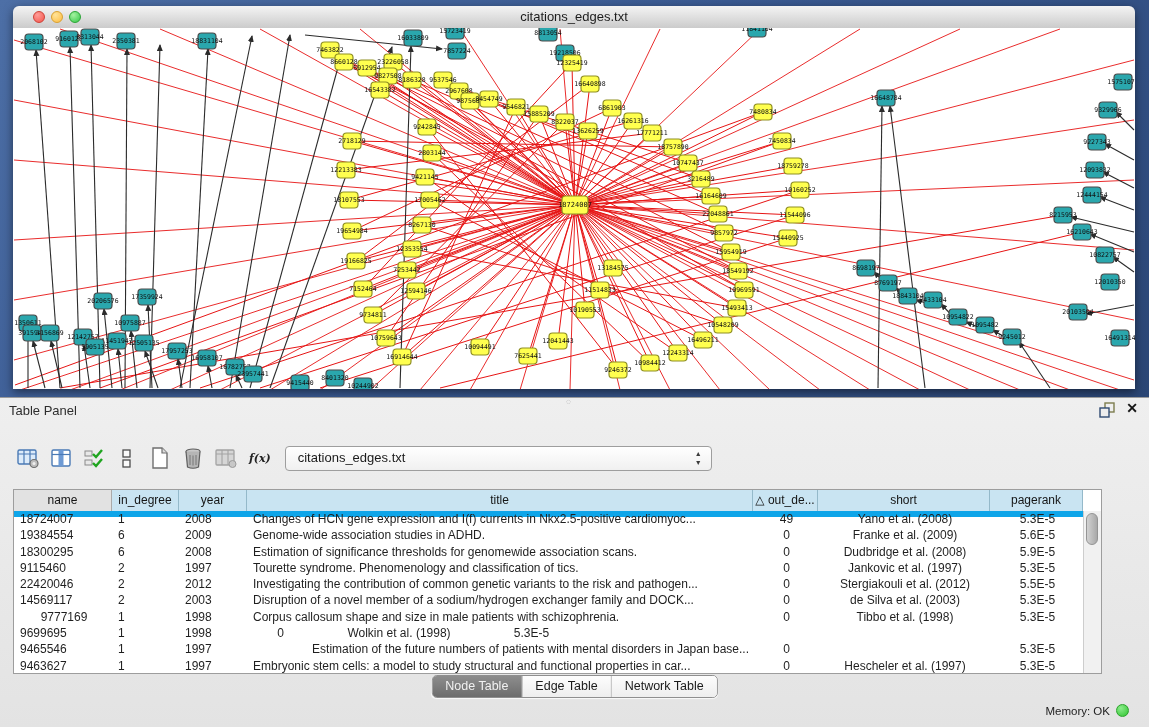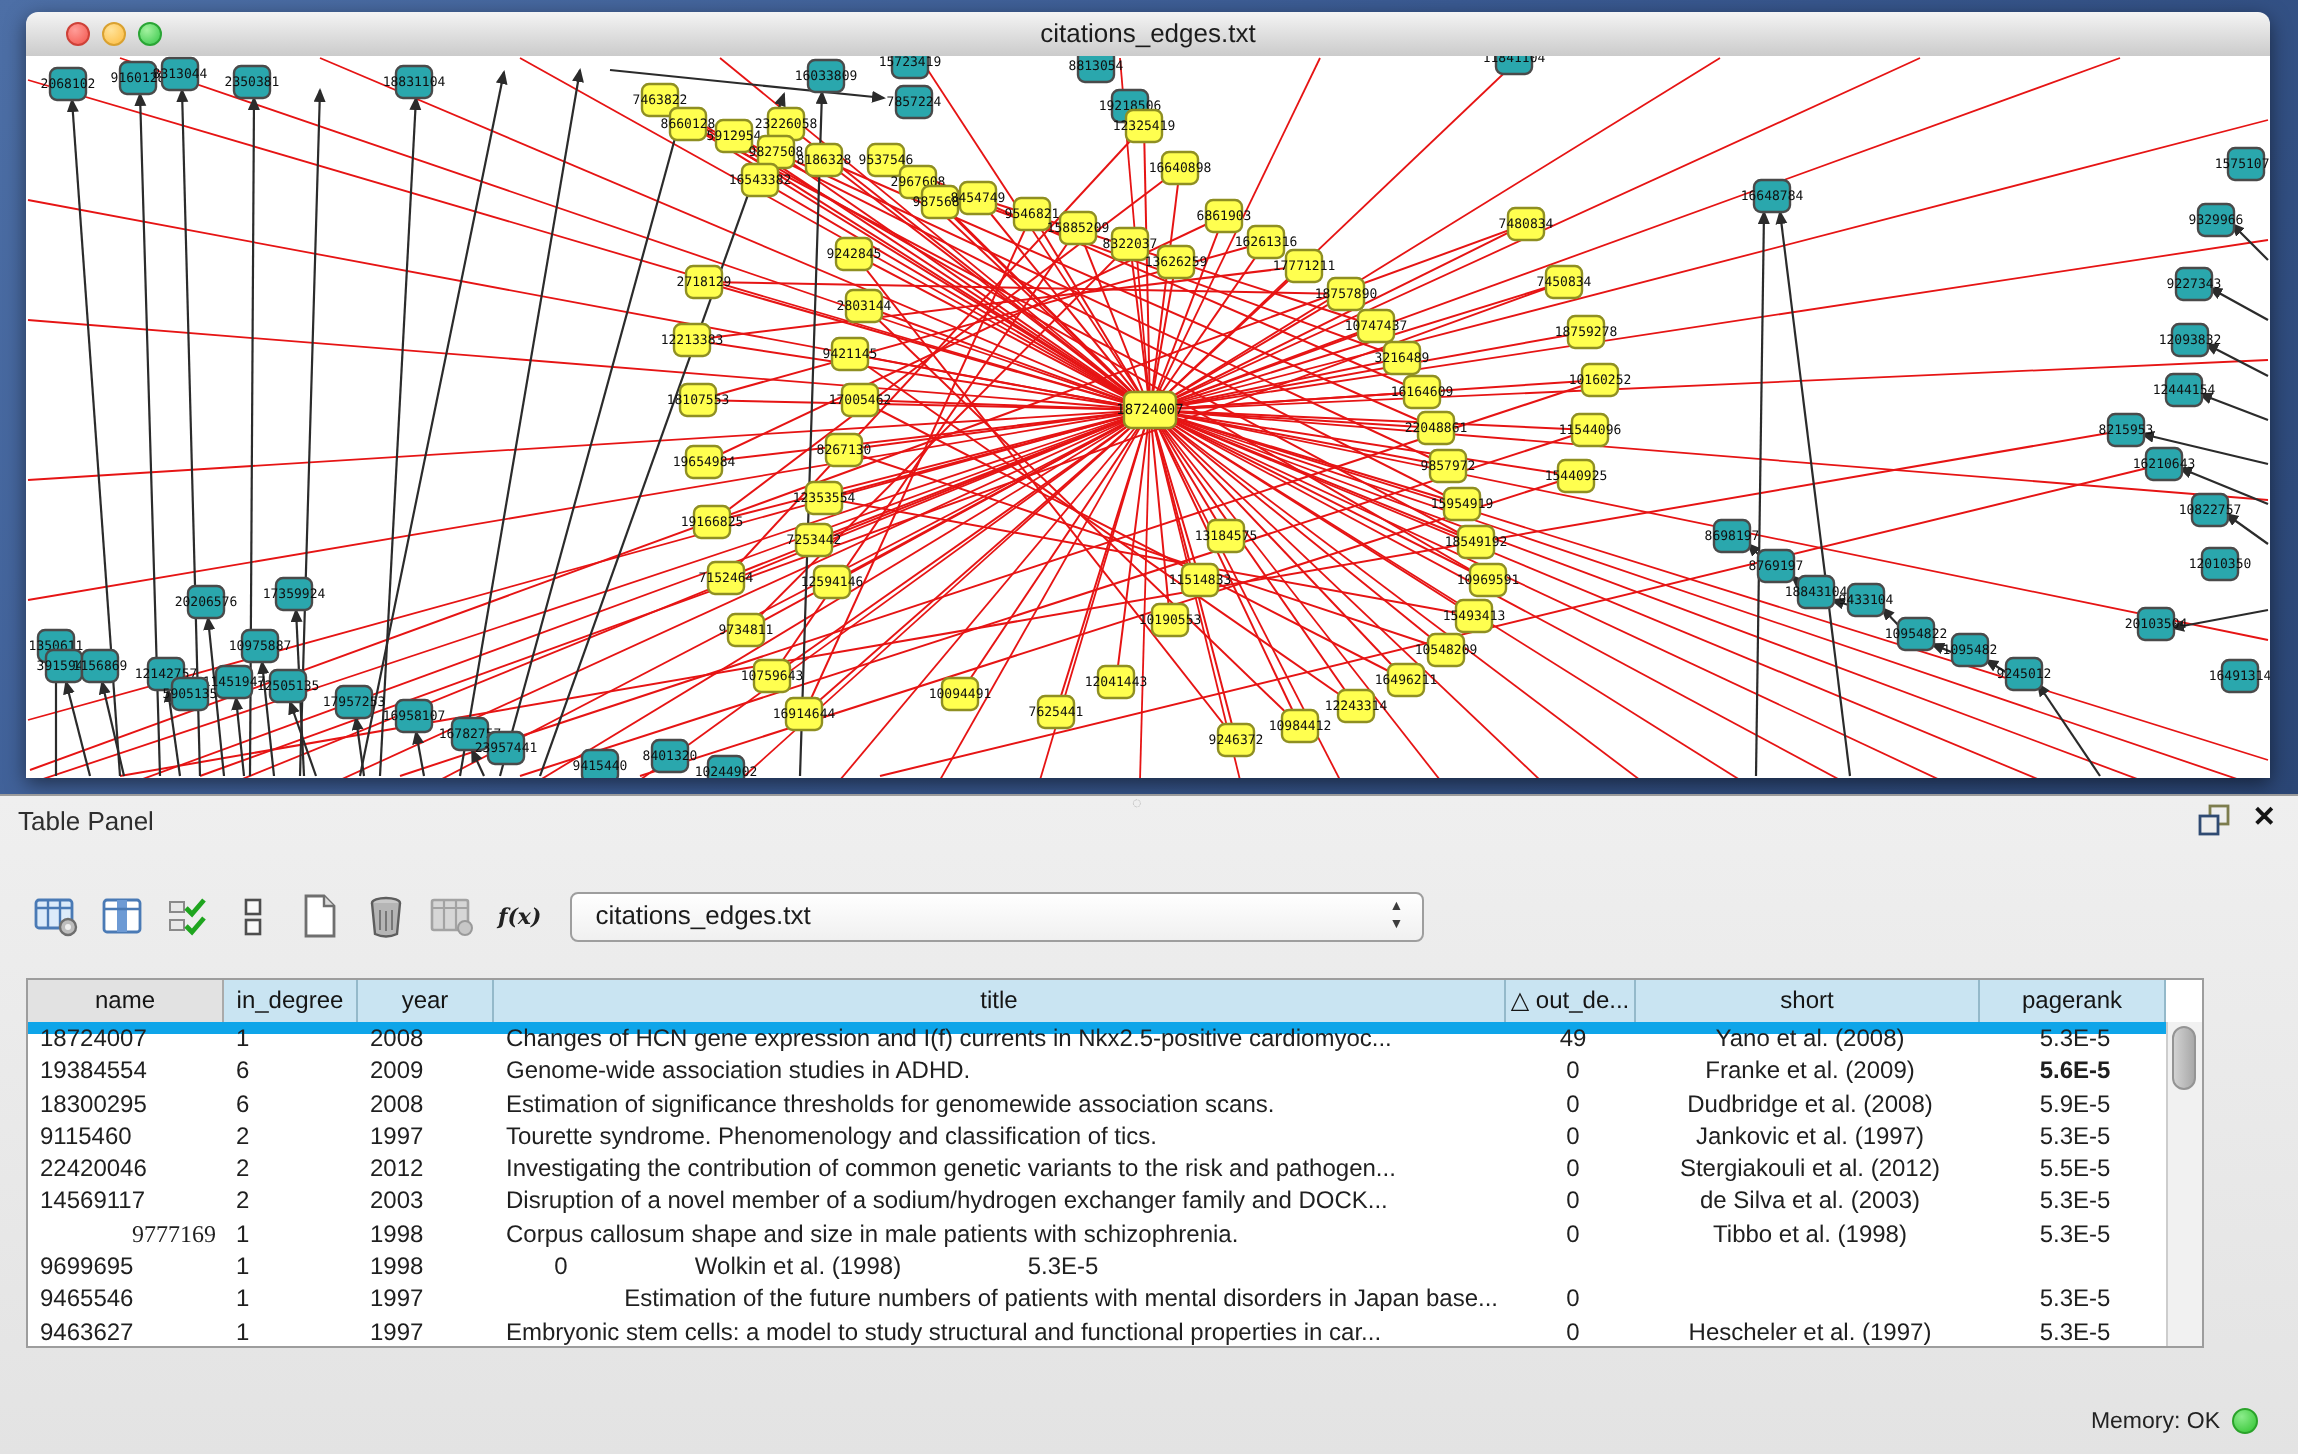--- a/index.html
+++ b/index.html
@@ -581,21 +581,21 @@
           <div class="td" style="width: 172px; text-align: center;">Yano et al. (2008)</div>
           <div class="td" style="width: 93px; text-align: center;">5.3E-5</div>
         </div>
         <div class="tr">
           <div class="td" style="width: 98px; text-align: left;">19384554</div>
           <div class="td" style="width: 67px; text-align: left;">6</div>
           <div class="td" style="width: 68px; text-align: left;">2009</div>
           <div class="td" style="width: 506px; text-align: left;">Genome-wide association studies in ADHD.</div>
           <div class="td" style="width: 65px; text-align: center;">0</div>
           <div class="td" style="width: 172px; text-align: center;">Franke et al. (2009)</div>
-          <div class="td" style="width: 93px; text-align: center; font-weight: bold;">5.6E-5</div>
+          <div class="td" style="width: 93px; text-align: center;">5.6E-5</div>
         </div>
         <div class="tr">
           <div class="td" style="width: 98px; text-align: left;">18300295</div>
           <div class="td" style="width: 67px; text-align: left;">6</div>
           <div class="td" style="width: 68px; text-align: left;">2008</div>
           <div class="td" style="width: 506px; text-align: left;">Estimation of significance thresholds for genomewide association scans.</div>
           <div class="td" style="width: 65px; text-align: center;">0</div>
           <div class="td" style="width: 172px; text-align: center;">Dudbridge et al. (2008)</div>
           <div class="td" style="width: 93px; text-align: center;">5.9E-5</div>
         </div>
@@ -620,21 +620,21 @@
         <div class="tr">
           <div class="td" style="width: 98px; text-align: left;">14569117</div>
           <div class="td" style="width: 67px; text-align: left;">2</div>
           <div class="td" style="width: 68px; text-align: left;">2003</div>
           <div class="td" style="width: 506px; text-align: left;">Disruption of a novel member of a sodium/hydrogen exchanger family and DOCK...</div>
           <div class="td" style="width: 65px; text-align: center;">0</div>
           <div class="td" style="width: 172px; text-align: center;">de Silva et al. (2003)</div>
           <div class="td" style="width: 93px; text-align: center;">5.3E-5</div>
         </div>
         <div class="tr">
-          <div class="td" style="width: 98px; text-align: right; font-family: Liberation Serif, serif;">9777169</div>
+          <div class="td" style="width: 98px; text-align: center;">9777169</div>
           <div class="td" style="width: 67px; text-align: left;">1</div>
           <div class="td" style="width: 68px; text-align: left;">1998</div>
           <div class="td" style="width: 506px; text-align: left;">Corpus callosum shape and size in male patients with schizophrenia.</div>
           <div class="td" style="width: 65px; text-align: center;">0</div>
           <div class="td" style="width: 172px; text-align: center;">Tibbo et al. (1998)</div>
           <div class="td" style="width: 93px; text-align: center;">5.3E-5</div>
         </div>
         <div class="tr">
           <div class="td" style="width: 98px; text-align: left;">9699695</div>
           <div class="td" style="width: 67px; text-align: left;">1</div>
@@ -660,18 +660,23 @@
           <div class="td" style="width: 65px; text-align: center;">0</div>
           <div class="td" style="width: 172px; text-align: center;">Hescheler et al. (1997)</div>
           <div class="td" style="width: 93px; text-align: center;">5.3E-5</div>
         </div>
       </div>
     <div class="vsb">
       <div class="thumb"></div>
     </div>
   </div>
 
+  <div class="tabs">
+      <div class="tab active">Node Table</div>
+      <div class="tab">Edge Table</div>
+      <div class="tab">Network Table</div>
+    </div>
 
   <div class="memory">
     <span>Memory: OK</span>
     <span class="dot"></span>
   </div>
 </div>
 
 </body></html>

